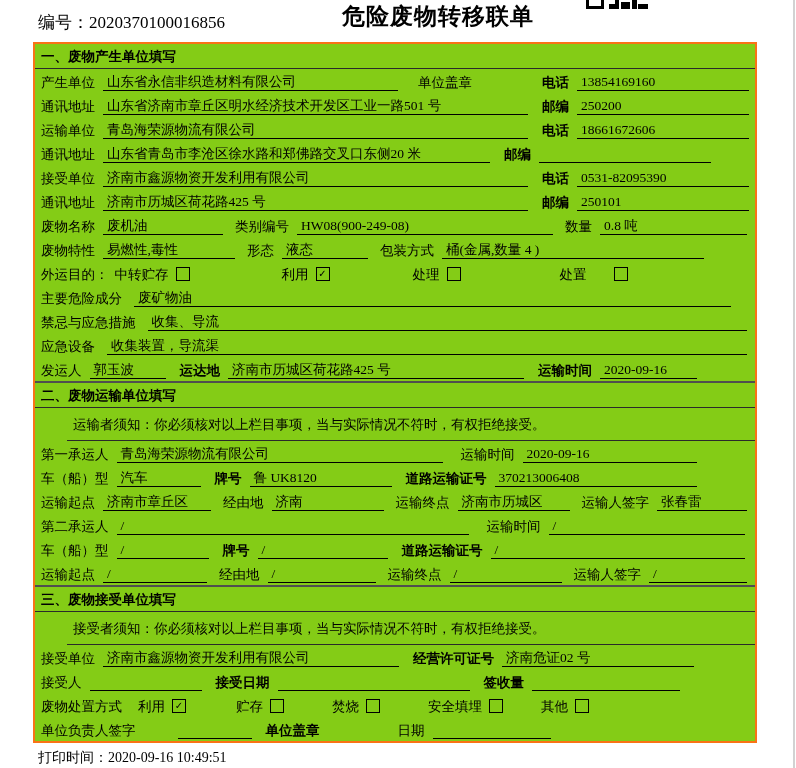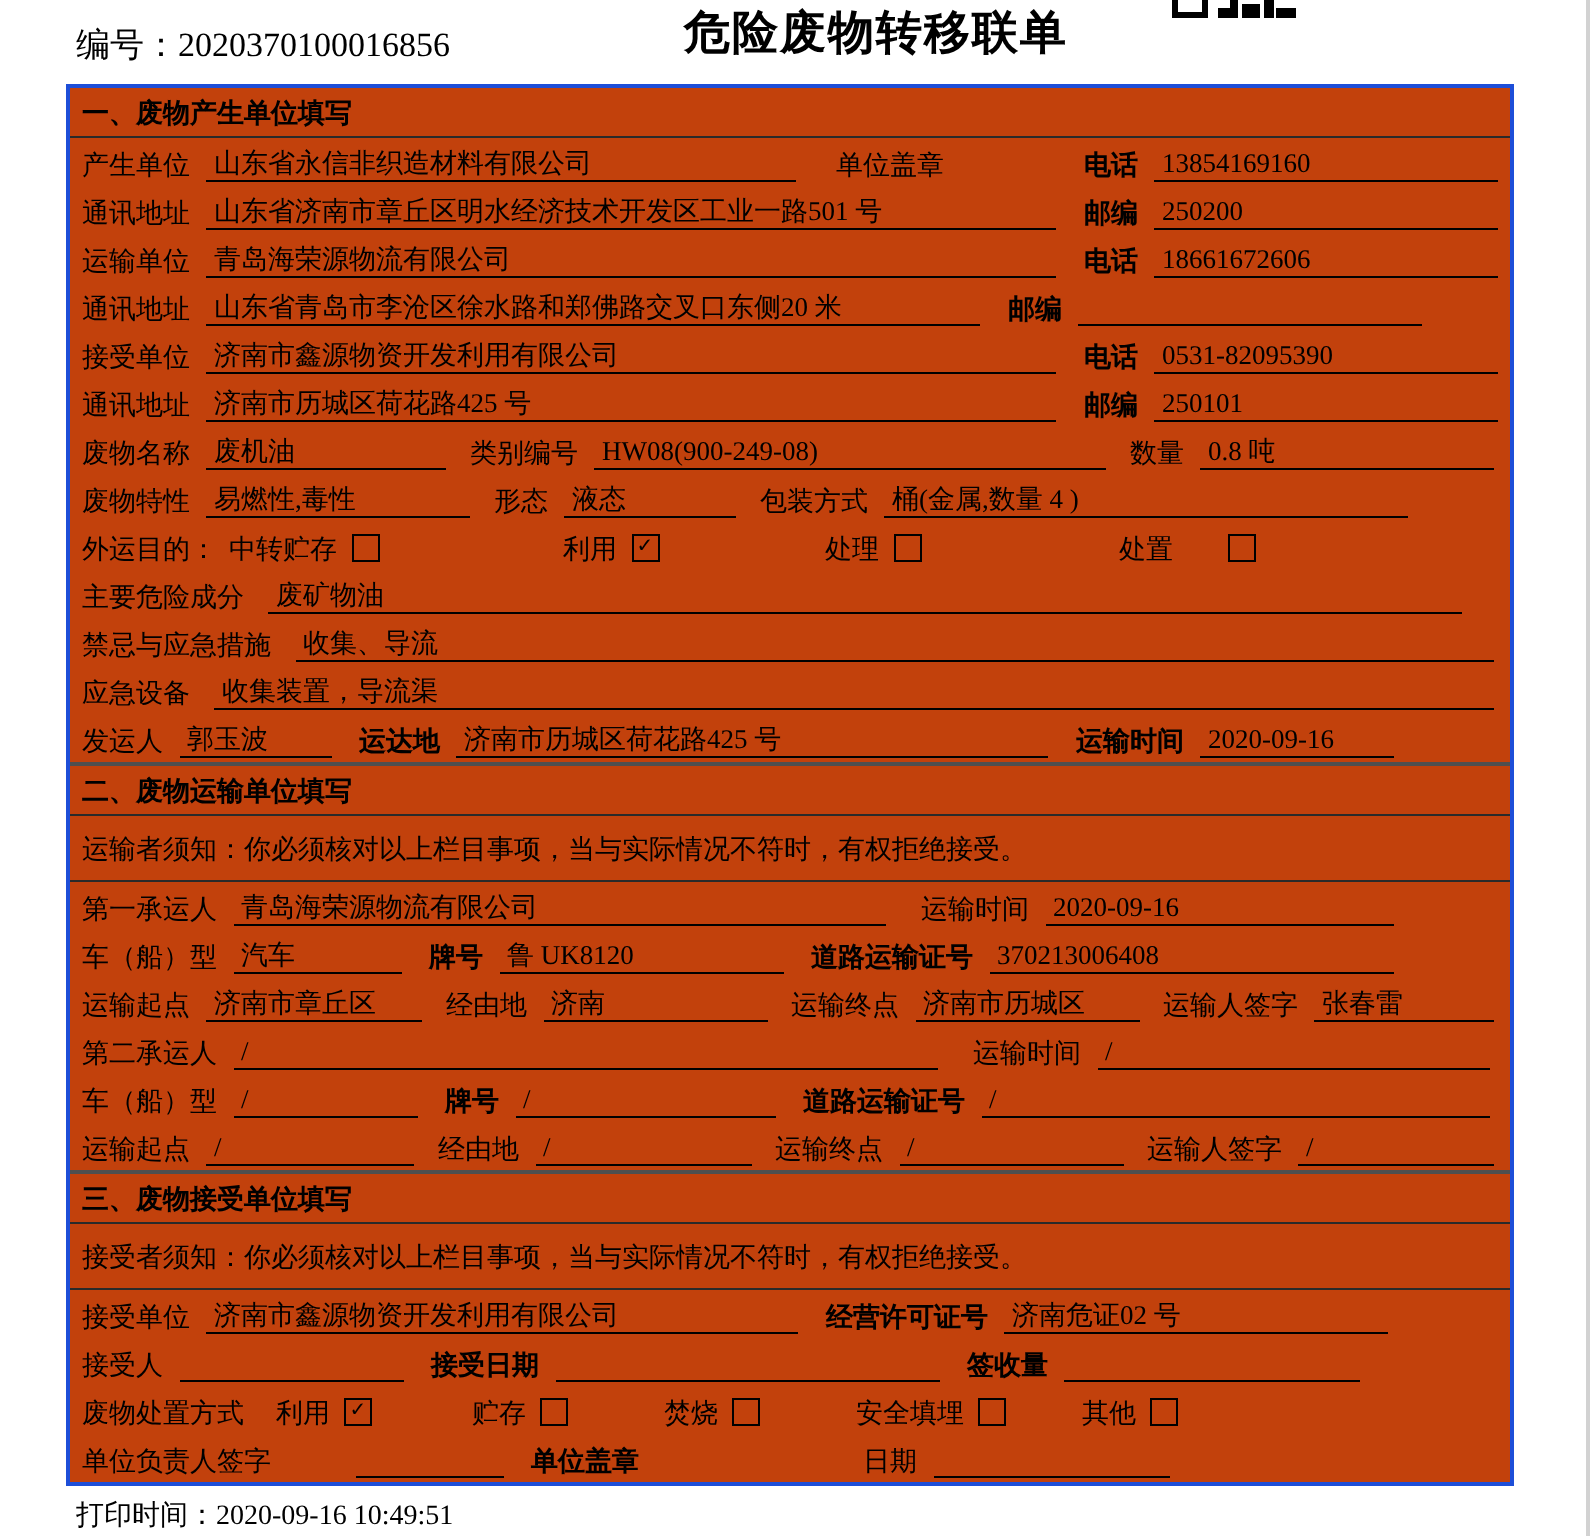--- a/index.html
+++ b/index.html
@@ -11,25 +11,25 @@
   .page-edge{position:absolute;right:1px;top:0;width:2px;height:100%;background:#d2d2d2;}
 
   
   .hdr{position:relative;height:42px;}
   .serial{position:absolute;left:38px;top:11px;font-size:17px;white-space:nowrap;}
   .doc-title{position:absolute;left:0;top:1px;width:100%;text-align:center;
     transform:translateX(40px);font-size:23px;font-weight:bold;letter-spacing:1px;}
   .qr{position:absolute;left:586px;top:0;}
 
   
-  .form-table{position:absolute;left:33px;top:42px;width:724px;border:2px solid #1d4ed8;box-sizing:border-box;background:#c2410c;}
+  .form-table{position:absolute;left:33px;top:42px;width:724px;border:2px solid #f97316;box-sizing:border-box;background:#84cc16;}
   .section{border-top:2px solid #4f4f4f;}
   .section:first-child{border-top:none;}
   .sec-header{font-weight:bold;padding:4px 6px 3px 6px;border-bottom:1px solid #2a2a2a;line-height:17px;}
-  .notice{padding:8px 6px 7px 6px;border-bottom:1px solid #2a2a2a;line-height:17px;}
+  .notice{padding:8px 6px 7px 6px;border-bottom:1px solid #2a2a2a;line-height:17px;margin-left:32px;}
 
   .row{display:flex;align-items:flex-end;height:24px;padding:0 6px;box-sizing:border-box;}
   .lbl{white-space:nowrap;padding-right:8px;margin-bottom:2px;line-height:17px;flex:none;}
   .ml12{margin-left:12px;} .ml14{margin-left:14px;font-weight:bold;} .ml18{margin-left:18px;}
   .val{border-bottom:1px solid #000;margin-bottom:2px;line-height:17px;min-height:17px;
        white-space:nowrap;padding:0 4px;flex:none;box-sizing:border-box;}
   .fill{flex:1 1 auto;min-width:0;}
   .center{text-align:left;}
   .plain{white-space:nowrap;margin-bottom:2px;line-height:17px;flex:none;}
 
@@ -274,20 +274,20 @@
         <span class="opt" style="margin-left:38px;">
           <span class="plain">其他</span>
           <span class="cb"></span>
         </span>
       </div>
 
       <div class="row">
         <span class="lbl">单位负责人签字</span>
         <span class="val" style="width:74px;margin-left:34px;"></span>
         <span class="plain ml14">单位盖章</span>
-        <span class="lbl" style="margin-left:112px;text-align:center;">日期</span>
+        <span class="lbl" style="margin-left:78px;text-align:center;">日期</span>
         <span class="val" style="width:118px;"></span>
       </div>
     </div>
   </div>
 
   <div class="print-line"><span>打印时间：</span><span>2020-09-16 10:49:51</span></div>
 </div>
 
 </body></html>

